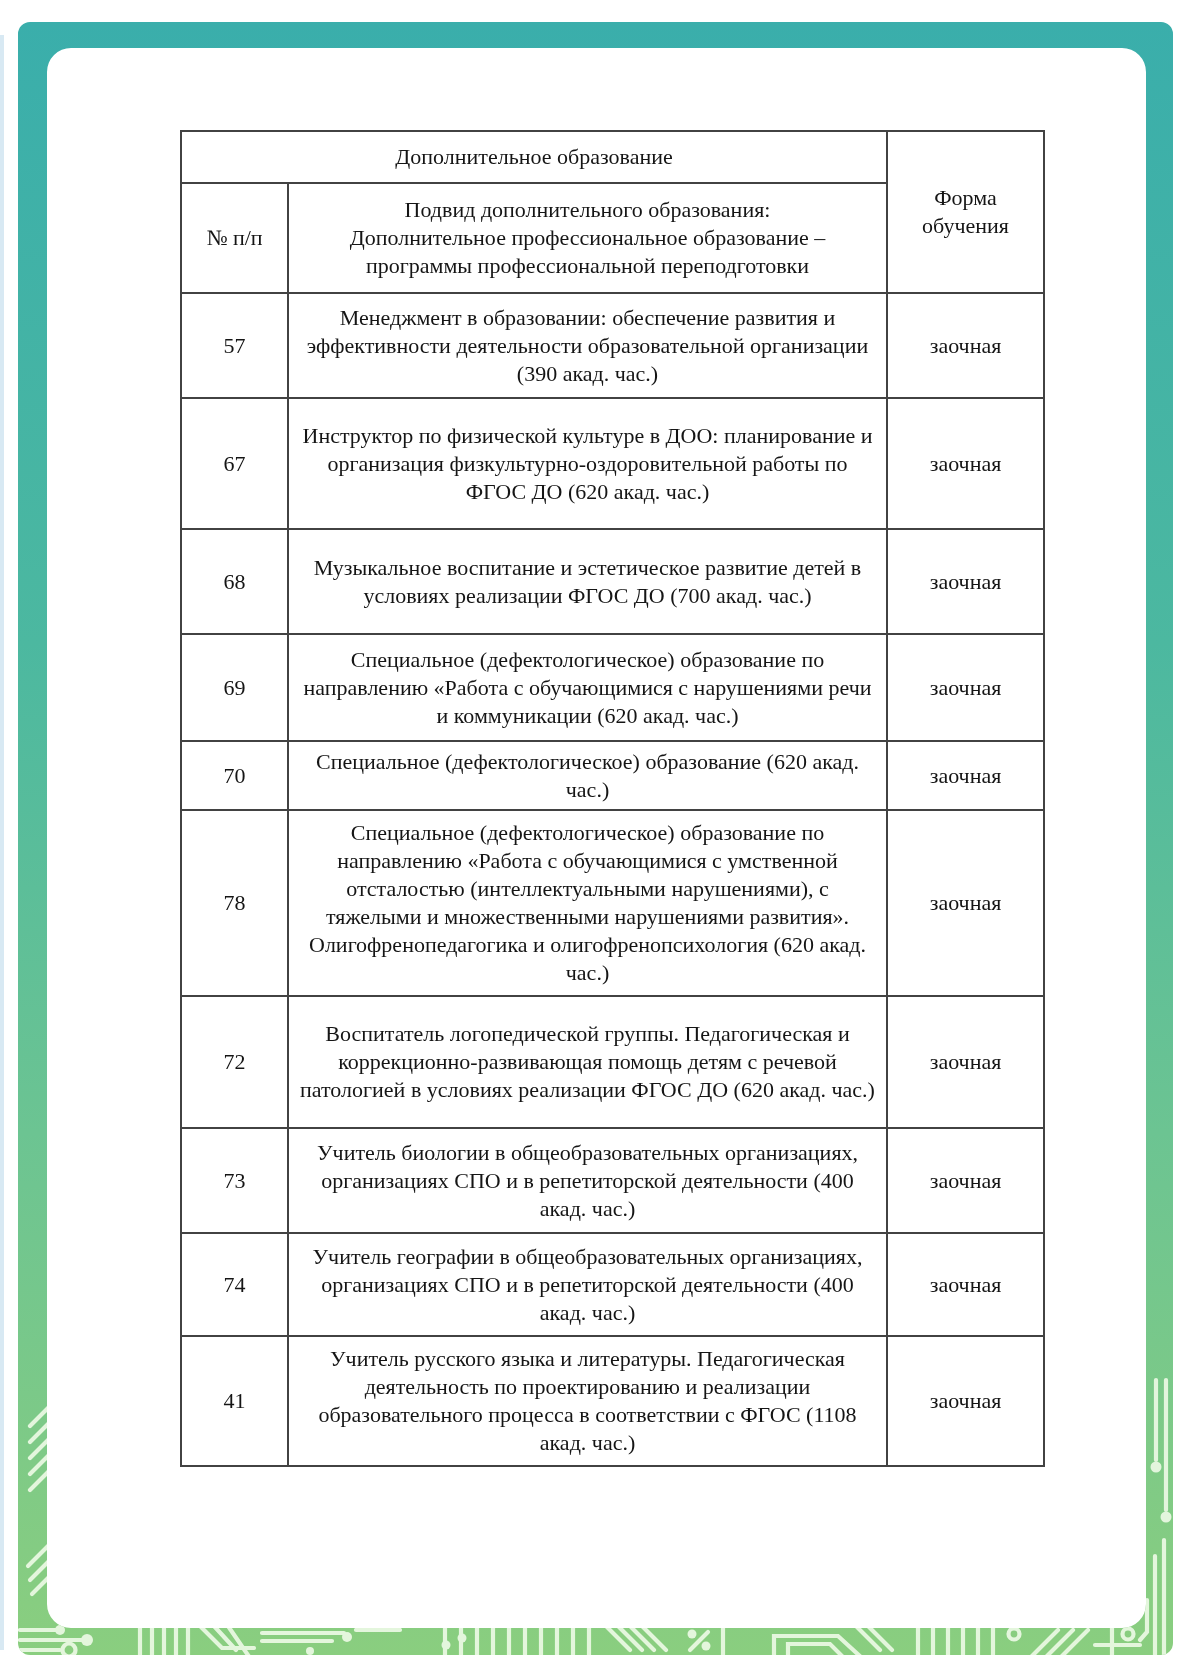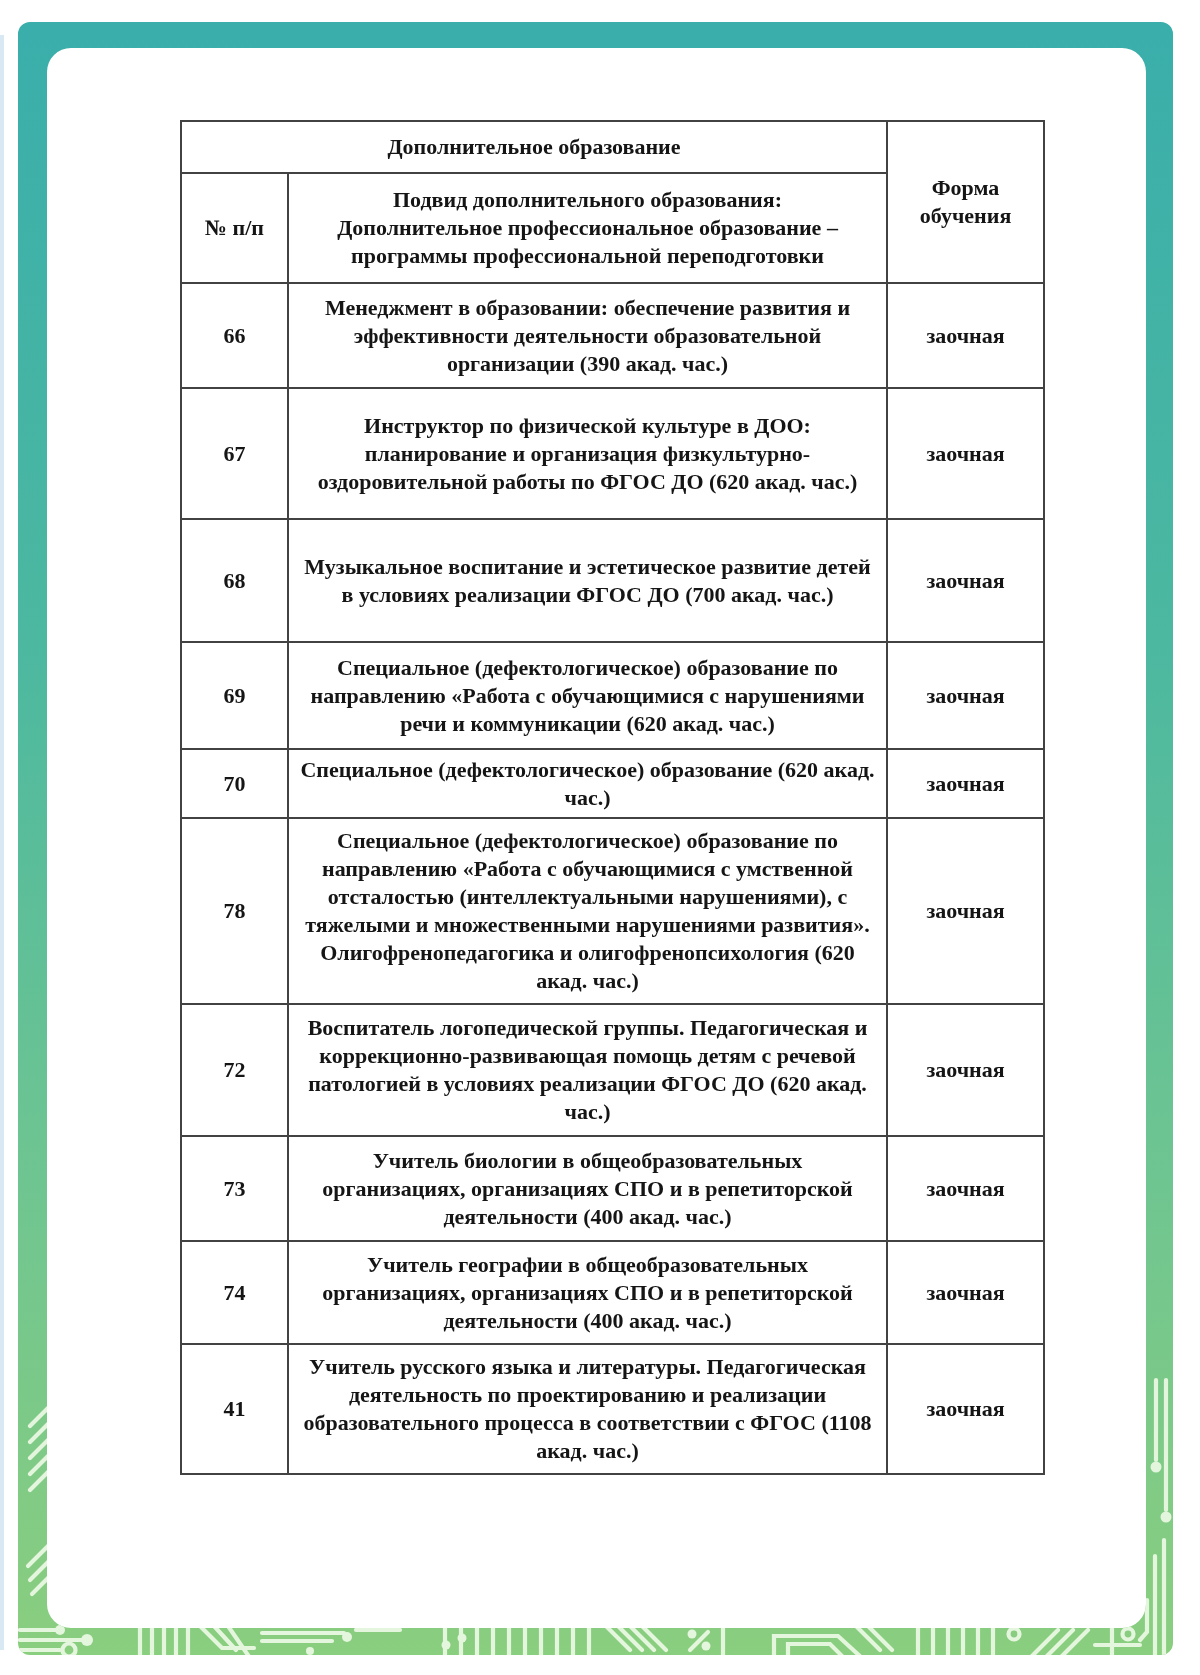--- a/index.html
+++ b/index.html
@@ -3,23 +3,23 @@
 <meta charset="utf-8">
 <style>
   html,body{margin:0;padding:0;}
   body{
     width:1200px;height:1675px;position:relative;background:#ffffff;
     font-family:"Liberation Serif","DejaVu Serif",serif;
     overflow:hidden;
   }
   .frame-svg{position:absolute;left:0;top:0;width:1200px;height:1675px;}
   .doc-table{
-    position:absolute;left:180px;top:120px;width:863px;
+    position:absolute;left:180px;top:130px;width:863px;
     border-collapse:collapse;table-layout:fixed;
-    color:#151515;font-weight:bold;
+    color:#151515;font-weight:normal;
   }
   .doc-table td{
     border:2px solid #424242;
     text-align:center;vertical-align:middle;
     font-size:22px;line-height:28px;
     padding:4px 10px;
   }
   .prog-cell{padding:4px 26px;}
   .preline{white-space:pre-line;}
   .form-cell{padding:4px 18px;}
@@ -111,30 +111,30 @@
       <td rowspan="2" class="form-cell">Форма обучения</td>
     </tr>
     <tr style="height:110px">
       <td>№ п/п</td>
       <td class="preline">Подвид дополнительного образования:
 Дополнительное профессиональное образование –
 программы профессиональной переподготовки</td>
     </tr>
 
     <tr style="height:105px">
-      <td>66</td>
+      <td>57</td>
       <td class="prog-cell">Менеджмент в образовании: обеспечение развития и эффективности деятельности образовательной организации (390 акад. час.)</td>
       <td>заочная</td>
     </tr>
     <tr style="height:131px">
       <td>67</td>
       <td class="prog-cell">Инструктор по физической культуре в ДОО: планирование и организация физкультурно-оздоровительной работы по ФГОС ДО (620 акад. час.)</td>
       <td>заочная</td>
     </tr>
-    <tr style="height:123px">
+    <tr style="height:105px">
       <td>68</td>
       <td class="prog-cell">Музыкальное воспитание и эстетическое развитие детей в условиях реализации ФГОС ДО (700 акад. час.)</td>
       <td>заочная</td>
     </tr>
     <tr style="height:107px">
       <td>69</td>
       <td class="prog-cell">Специальное (дефектологическое) образование по направлению «Работа с обучающимися с нарушениями речи и коммуникации (620 акад. час.)</td>
       <td>заочная</td>
     </tr>
     <tr style="height:69px">

